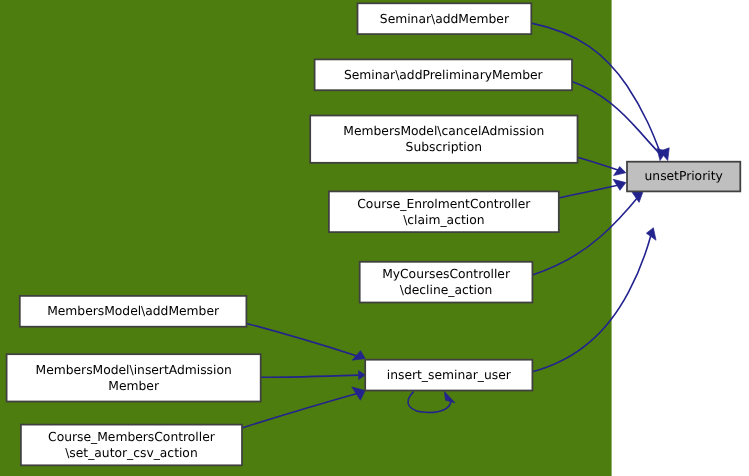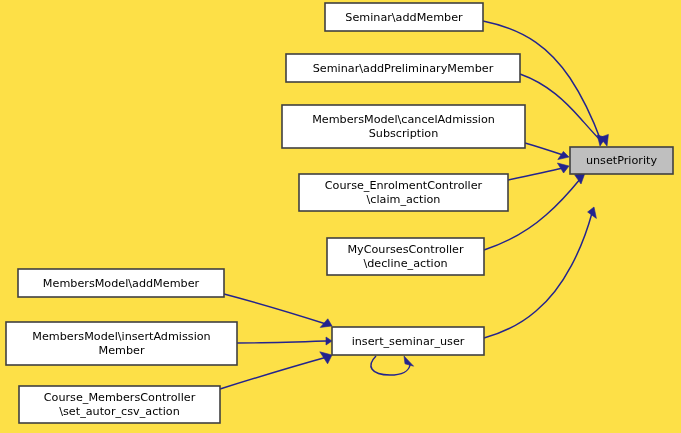--- a/index.html
+++ b/index.html
@@ -8,23 +8,23 @@
     background: #ffffff;
   }
   body {
     width: 681px;
     height: 433px;
     overflow: hidden;
     font-family: "DejaVu Sans", sans-serif;
   }
   #graph-root {
     position: relative;
-    width: 681px;
+    width: 556px;
     height: 433px;
-    background: #fde047;
+    background: #4d7c0f;
   }
   svg#callgraph {
     display: block;
     width: 681px;
     height: 433px;
   }
   .node-box {
     fill: #ffffff;
     stroke: #404040;
     stroke-width: 1.6;

